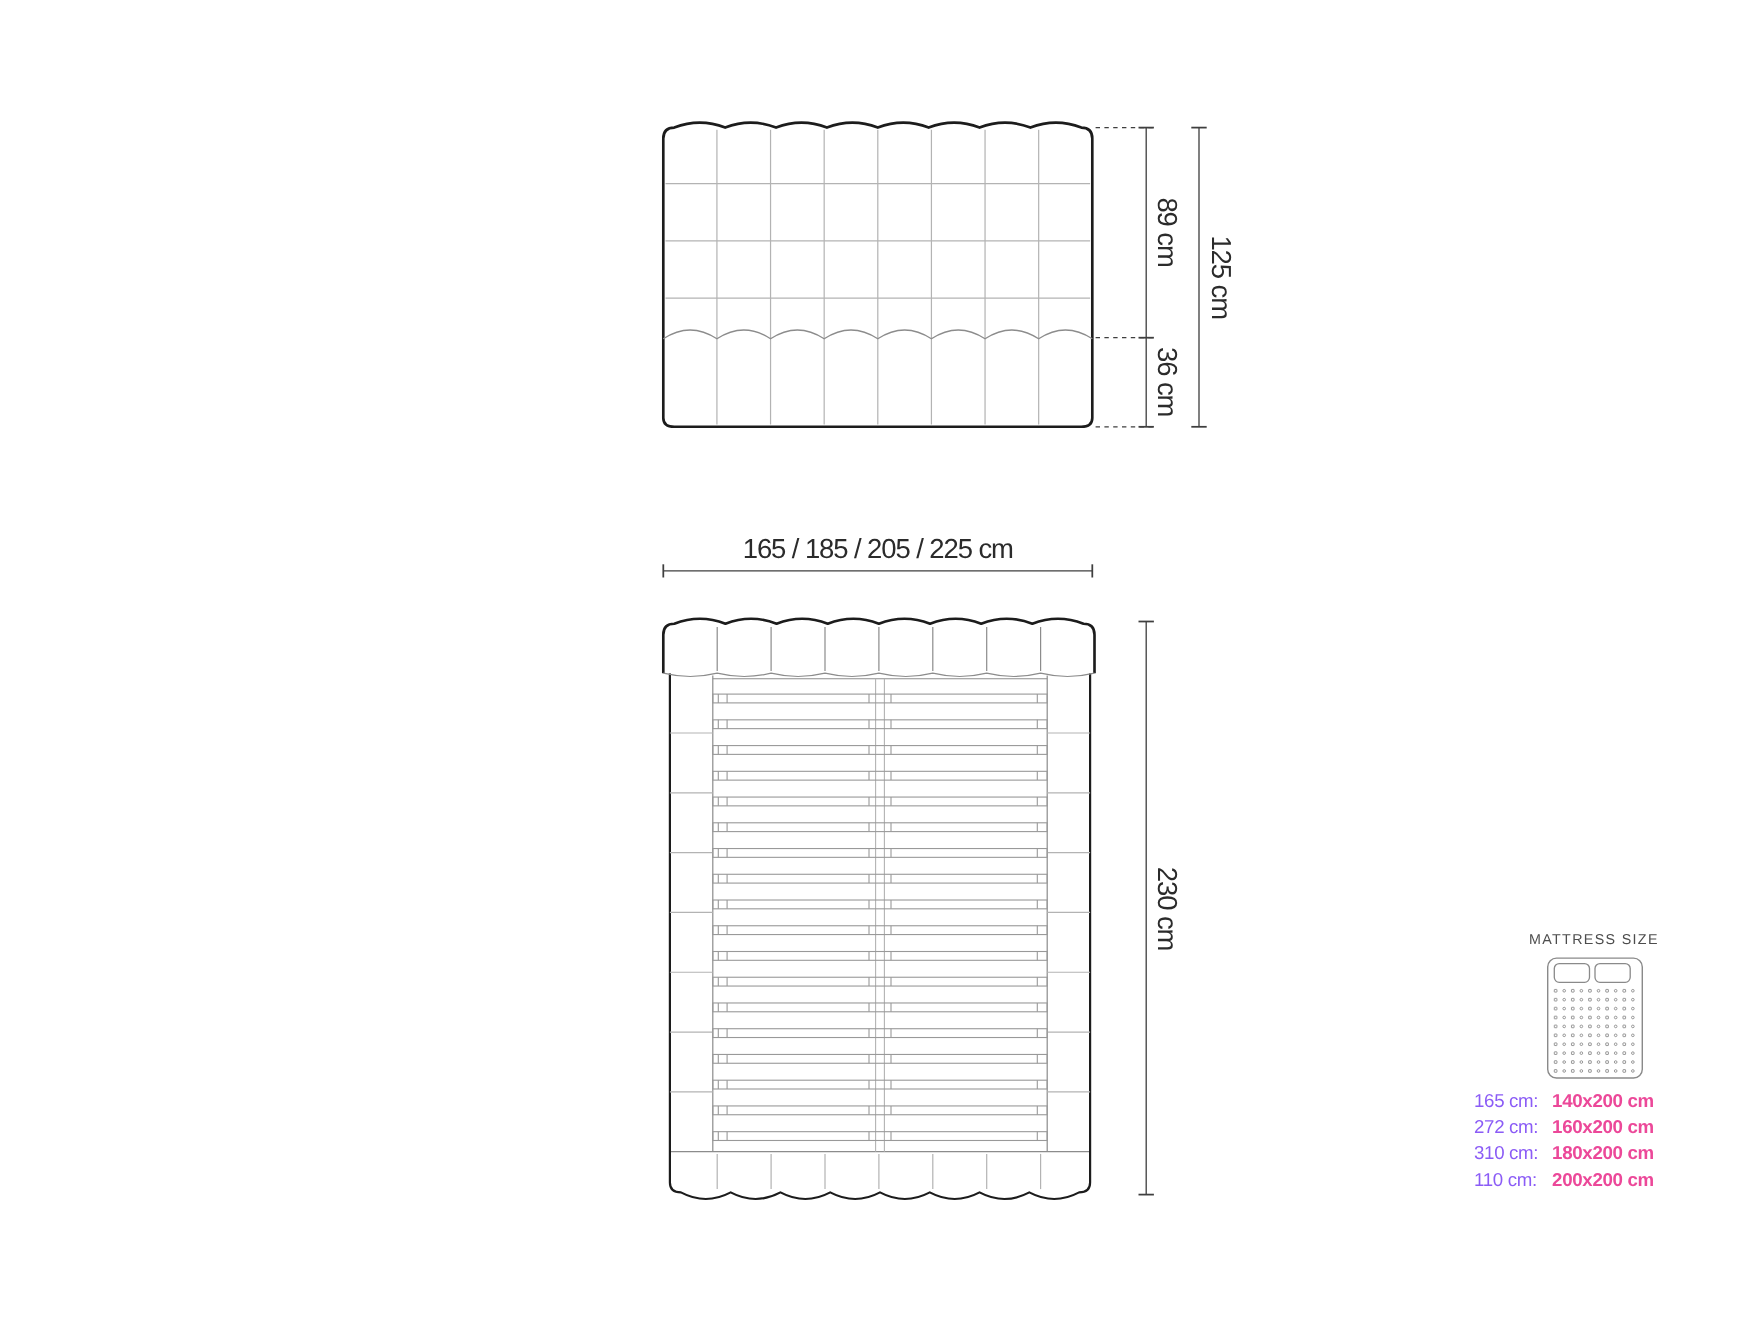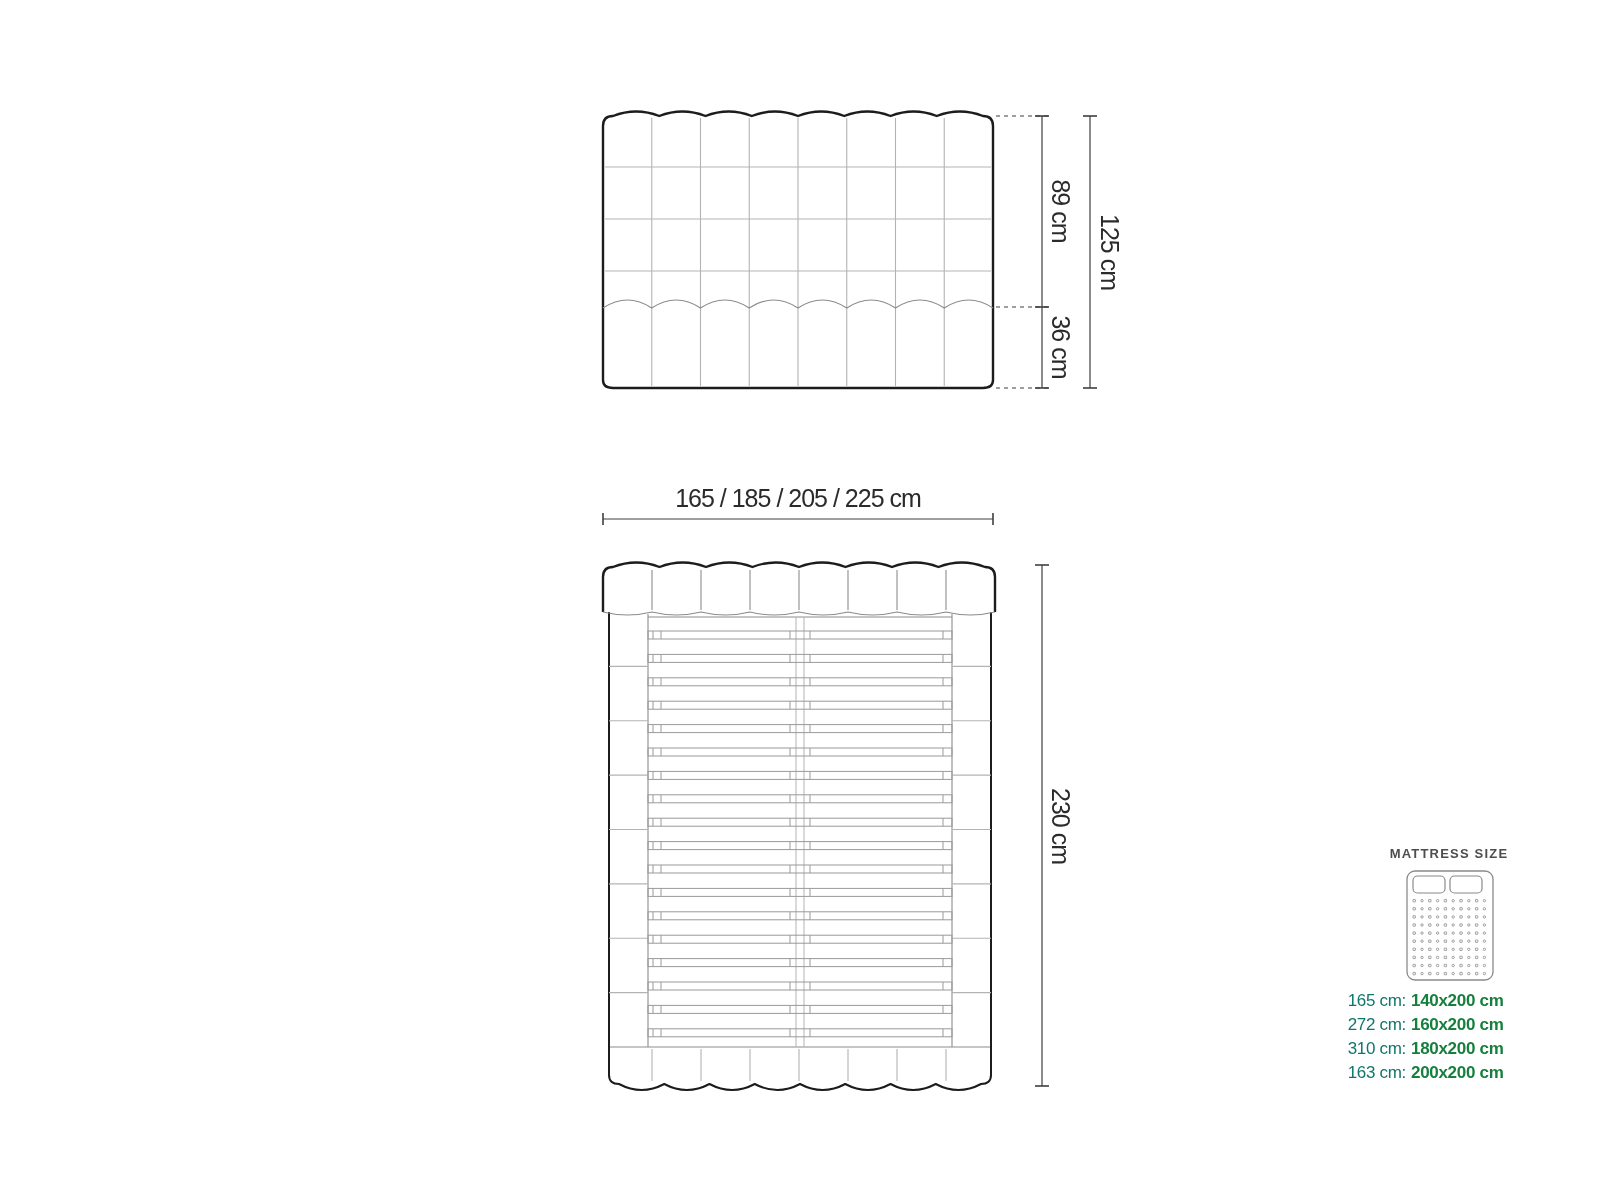--- a/index.html
+++ b/index.html
@@ -2,26 +2,26 @@
 <html><head>
 <meta charset="utf-8">
 <style>
   html,body{margin:0;padding:0;background:#ffffff;}
   body{width:1600px;height:1200px;position:relative;overflow:hidden;
        font-family:"Liberation Sans",sans-serif;}
   #diagram{position:absolute;left:0;top:0;}
   svg text{font-family:"Liberation Sans",sans-serif;}
   .dim-text{font-size:25px;letter-spacing:-1px;fill:#2b2b2b;}
   .panel-title{position:absolute;left:1349px;top:846px;width:200px;text-align:center;
-       font-size:13px;letter-spacing:1.2px;color:#4d4d4d;white-space:nowrap;font-weight:bold;}
+       font-size:13px;letter-spacing:1.2px;color:#4d4d4d;white-space:nowrap;}
   #mattress-icon{position:absolute;left:1406px;top:870px;}
   #size-rows{position:absolute;left:1340px;top:991px;width:200px;}
   .size-row{display:flex;align-items:baseline;height:24px;font-size:17px;letter-spacing:-0.3px;}
-  .sz-label{width:66px;text-align:right;color:#0f766e;flex:0 0 66px;}
-  .sz-value{margin-left:5px;color:#15803d;font-weight:bold;}
+  .sz-label{width:66px;color:#8b5cf6;flex:0 0 66px;}
+  .sz-value{margin-left:5px;color:#ec4899;font-weight:bold;}
 </style>
 </head>
 <body>
 
 <svg id="diagram" width="1600" height="1200" viewBox="0 0 1600 1200">
   <g id="g-front">
       <path d="M 603 380 L 603 126 Q 603 116 613 116 q 23.13 -9 46.25 0 q 23.13 -9 46.25 0 q 23.13 -9 46.25 0 q 23.13 -9 46.25 0 q 23.13 -9 46.25 0 q 23.13 -9 46.25 0 q 23.13 -9 46.25 0 q 23.13 -9 46.25 0 Q 993 116 993 126 L 993 380 Q 993 388 983 388 L 613 388 Q 603 388 603 380 Z" fill="#fff" stroke="#1c1c1c" stroke-width="2.4" stroke-linejoin="round"></path>
       <line x1="651.75" y1="118" x2="651.75" y2="386" stroke="#b3b3b3" stroke-width="1.1"></line>
       <line x1="700.5" y1="118" x2="700.5" y2="386" stroke="#b3b3b3" stroke-width="1.1"></line>
       <line x1="749.25" y1="118" x2="749.25" y2="386" stroke="#b3b3b3" stroke-width="1.1"></line>
@@ -327,16 +327,16 @@
     </div>
     <div class="size-row">
       <span class="sz-label">272 cm:</span>
       <span class="sz-value">160x200 cm</span>
     </div>
     <div class="size-row">
       <span class="sz-label">310 cm:</span>
       <span class="sz-value">180x200 cm</span>
     </div>
     <div class="size-row">
-      <span class="sz-label">163 cm:</span>
+      <span class="sz-label">110 cm:</span>
       <span class="sz-value">200x200 cm</span>
     </div>
   </div>
 
 </body></html>

